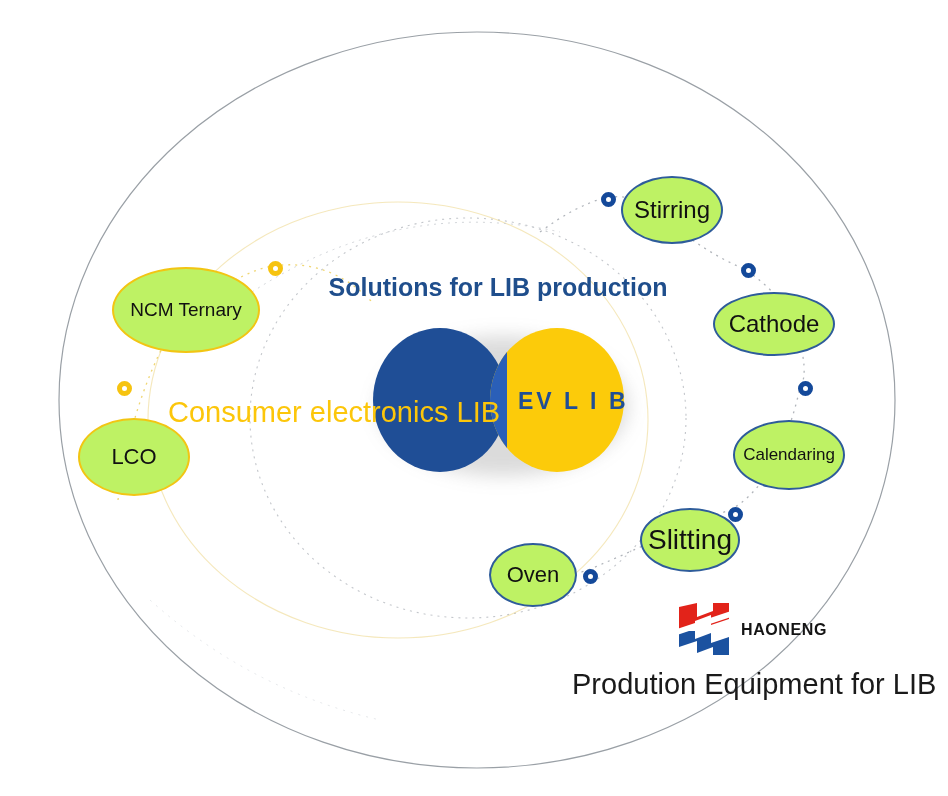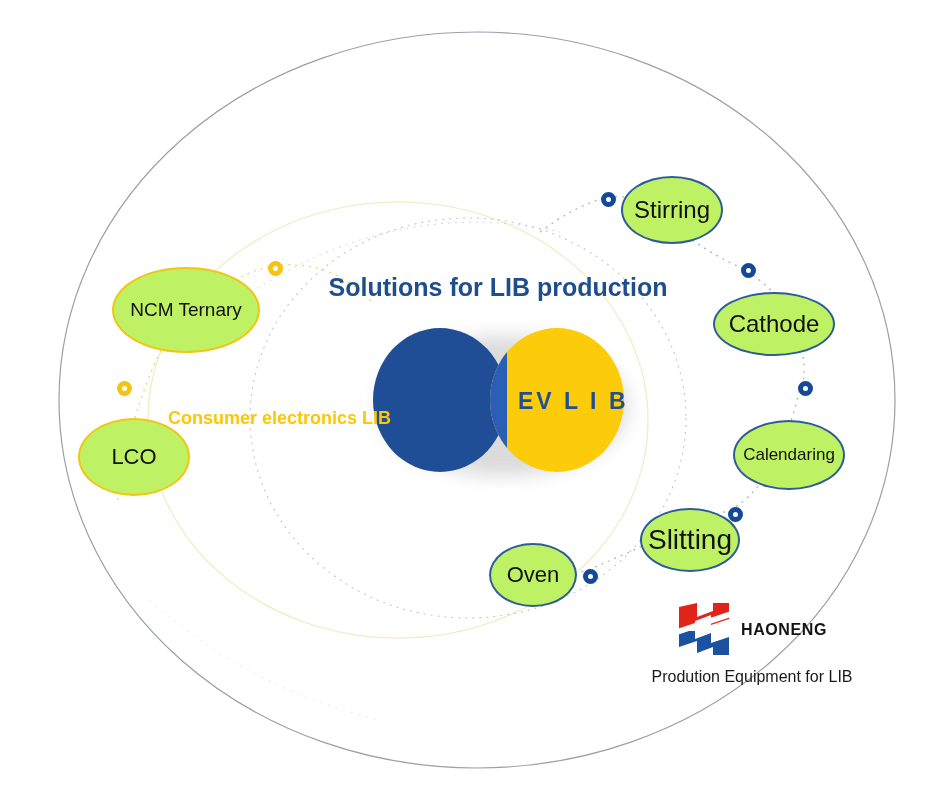--- a/index.html
+++ b/index.html
@@ -87,21 +87,21 @@
   .hn-en {
     font-family: "Liberation Sans", sans-serif;
     font-size: 16px;
     font-weight: bold;
     color: #141414;
     letter-spacing: 0.6px;
     margin-top: 1px;
   }
   .brand-hn-label {
     font-family: "Liberation Sans", sans-serif;
-    font-size: 16px;
+    font-size: 29px;
     font-weight: normal;
     color: #1a1a1a;
     margin-top: 8px;
     white-space: nowrap;
   }
 
   
   .center-title {
     position: absolute;
     left: 316px;
@@ -158,24 +158,24 @@
     width: 134px;
     height: 144px;
     border-radius: 50%;
     background: #2A5FB8;
     clip-path: inset(0 117px 0 0);
   }
 
   .label-consumer {
     position: absolute;
     left: 168px;
-    top: 408px;
-    font-family: "Liberation Sans", sans-serif;
-    font-size: 18px;
-    font-weight: bold;
+    top: 396px;
+    font-family: "Liberation Sans", sans-serif;
+    font-size: 29px;
+    font-weight: normal;
     color: #FCC60A;
     white-space: nowrap;
   }
   .label-ev {
     position: absolute;
     left: 518px;
     top: 388px;
     font-family: "Liberation Sans", sans-serif;
     font-size: 23px;
     font-weight: bold;

